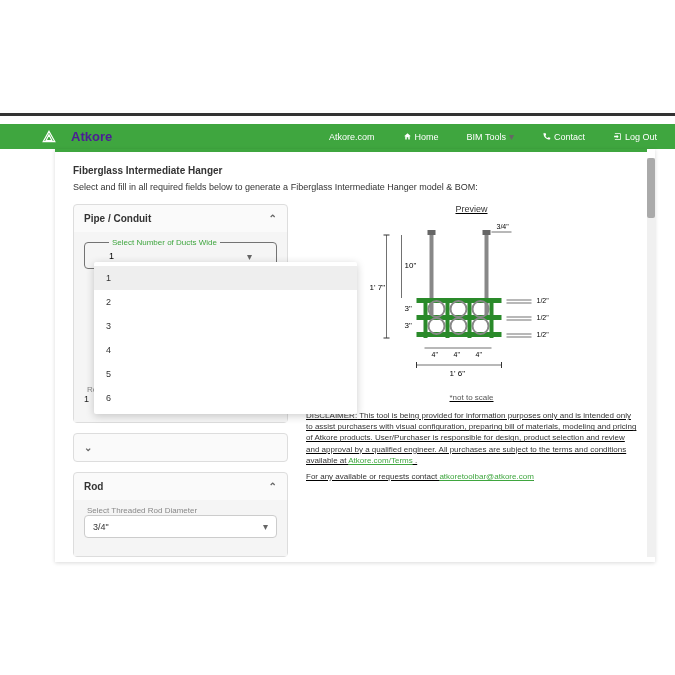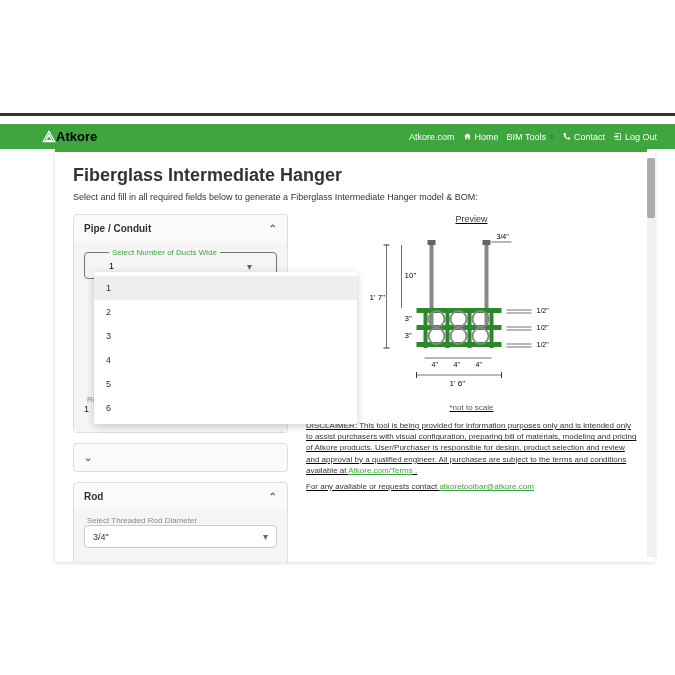--- a/index.html
+++ b/index.html
@@ -1,28 +1,28 @@
 <!DOCTYPE html>
 <html><head>
 <meta charset="utf-8">
 <style>
 * { margin: 0; padding: 0; box-sizing: border-box; }
 body { font-family: Arial, sans-serif; background: #fff; font-size: 11px; }
 .outer { width: 675px; height: 675px; position: relative; background: #fff; }
 .blackbar { position: absolute; top: 113px; left: 0; right: 0; height: 3px; background: #333; }
 .topbar { position: absolute; top: 124px; left: 0; right: 0; height: 25px; background: #3fa63f; display: flex; align-items: center; justify-content: space-between; padding: 0 18px 0 42px; }
-.brand { display: flex; align-items: center; gap: 0; color: #000000; font-weight: bold; font-size: 13px; }
-.navlinks { display: flex; align-items: center; gap: 8px; color: #fff; font-size: 9px; margin-left: 45px; }
+.brand { display: flex; align-items: center; gap: 15px; color: #4c1d95; font-weight: bold; font-size: 13px; }
+.navlinks { display: flex; align-items: center; gap: 28px; color: #fff; font-size: 9px; margin-left: 45px; }
 .navlinks .nl { display: flex; align-items: center; gap: 3px; cursor: pointer; }
 .content-wrap { position: absolute; top: 149px; left: 55px; right: 20px; bottom: 113px; background: #fff; box-shadow: 0 1px 4px rgba(0,0,0,0.15); overflow: hidden; }
 .greentop { position: absolute; top: 149px; left: 55px; right: 28px; height: 3px; background: #3fa63f; }
 .scrollbar { position: absolute; right: 20px; top: 158px; bottom: 118px; width: 8px; background: #f0f0f0; }
 .scrollthumb { position: absolute; right: 0; top: 0; width: 8px; height: 60px; background: #aaa; border-radius: 2px; }
 .inner { padding: 16px 18px; height: 100%; overflow: hidden; position: relative; }
-.pagetitle { font-size: 18px; font-weight: 600; color: #333; margin-bottom: 6px; }
+.pagetitle { font-size: 10px; font-weight: 600; color: #333; margin-bottom: 6px; }
 .pagedesc { font-size: 9px; color: #333; margin-bottom: 12px; }
 .cols { display: flex; gap: 18px; }
 .leftcol { width: 215px; }
 .rightcol { flex: 1; text-decoration: underline; }
 .panel { border: 1px solid #ddd; border-radius: 4px; margin-bottom: 10px; background: #fafafa; }
 .panelhead { padding: 8px 10px; display: flex; justify-content: space-between; align-items: flex-end; font-size: 10px; font-weight: 600; color: #333; cursor: pointer; }
 .panelbody { padding: 6px 10px 10px; background: #f5f5f5; }
 .field { margin-bottom: 8px; position: relative; }
 .field legend, .fieldlabel { font-size: 8px; color: #888; padding: 0 3px; }
 .fieldbox { border: 1px solid #ccc; border-radius: 4px; padding: 5px 8px; font-size: 9px; background: #fff; display: flex; justify-content: space-between; align-items: center; color: #333; }

